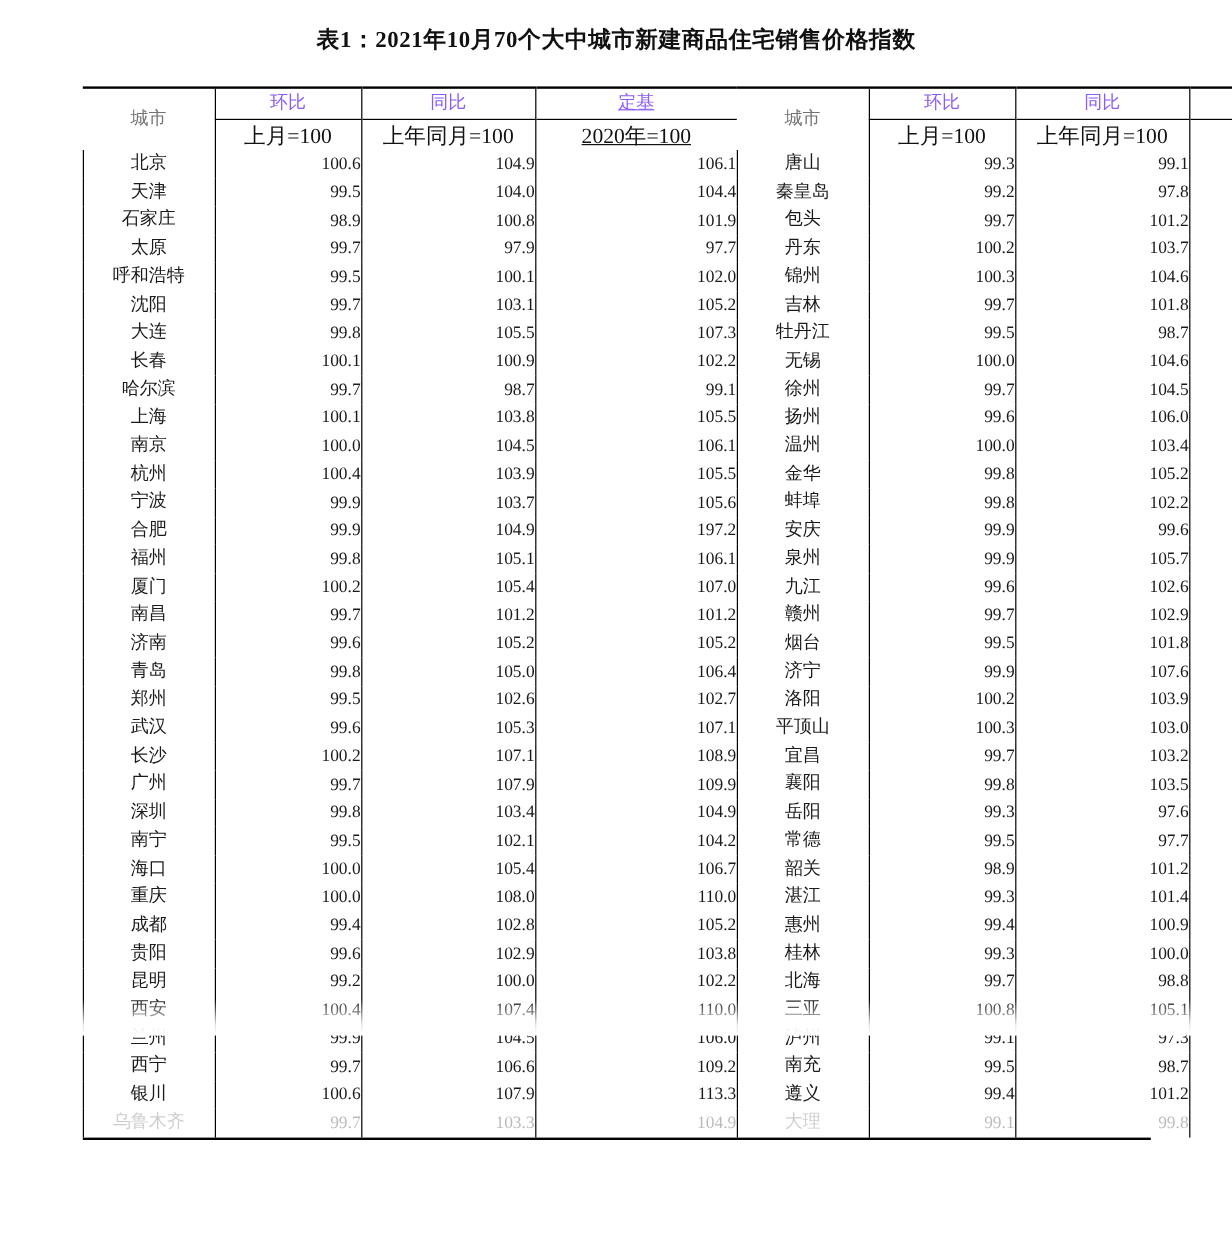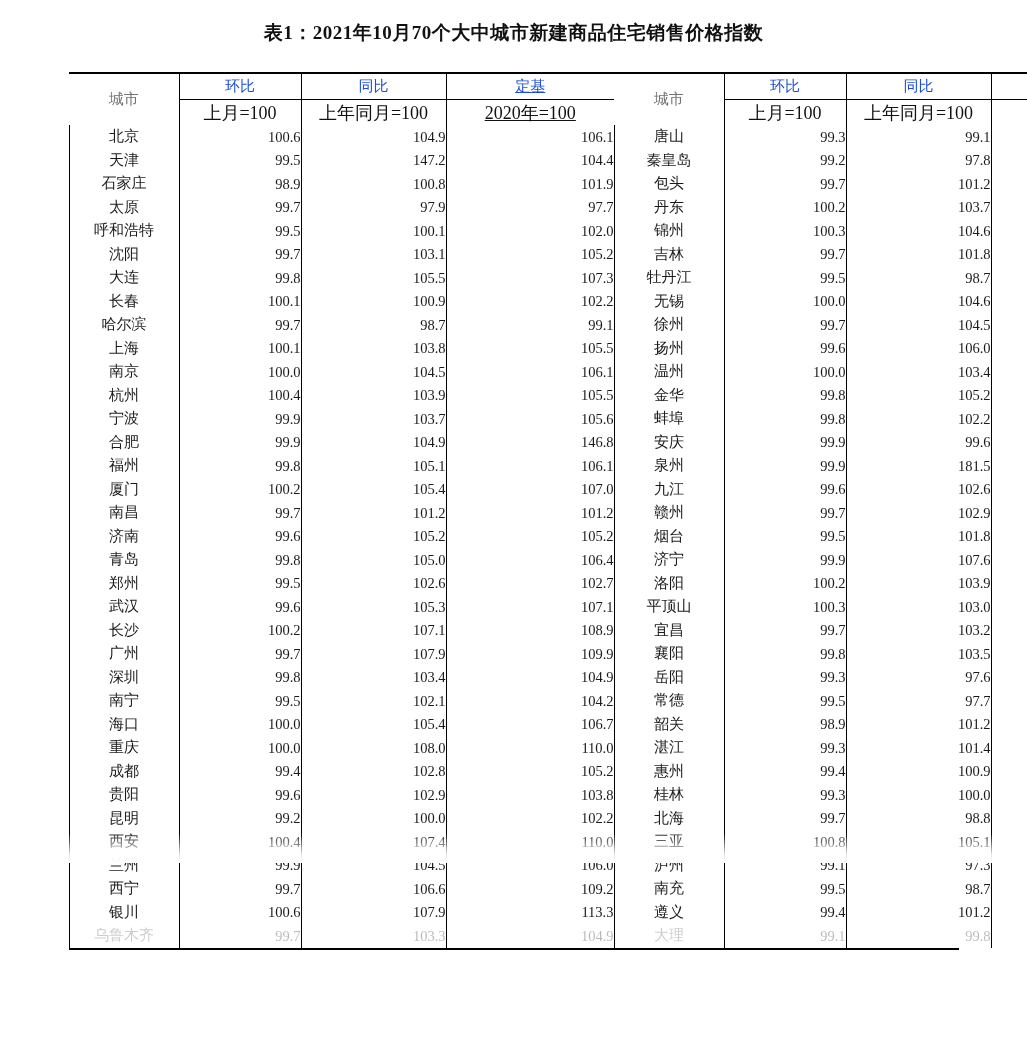--- a/index.html
+++ b/index.html
@@ -71,21 +71,21 @@
   }
 
   
   .hd {
     text-align: center;
     font-weight: normal;
     font-size: 15px;
     height: 25px;
     border-left: 1px solid #000;
     border-right: 1px solid #000;
-    color: #1d4ed8;
+    color: #8b5cf6;
   }
   .hd-sub {
     text-align: center;
     font-weight: normal;
     font-size: 18px;
     height: 25px;
     border-left: 1px solid #000;
     border-right: 1px solid #000;
     border-top: 1px solid #000;
     color: #111;
@@ -202,21 +202,21 @@
             <td class="num openleft">104.9</td>
             <td class="num openleft openright">106.1</td>
             <td class="city n2 nobl">唐山</td>
             <td class="num">99.3</td>
             <td class="num openleft">99.1</td>
             <td class="num openleft openright">102.3</td>
           </tr>
           <tr>
             <td class="city n2 nobl">天津</td>
             <td class="num">99.5</td>
-            <td class="num openleft">147.2</td>
+            <td class="num openleft">104.0</td>
             <td class="num openleft openright">104.4</td>
             <td class="city n3 nobl">秦皇岛</td>
             <td class="num">99.2</td>
             <td class="num openleft">97.8</td>
             <td class="num openleft openright">99.0</td>
           </tr>
           <tr>
             <td class="city n3 nobl">石家庄</td>
             <td class="num">98.9</td>
             <td class="num openleft">100.8</td>
@@ -323,34 +323,34 @@
             <td class="num openleft openright">105.6</td>
             <td class="city n2 nobl">蚌埠</td>
             <td class="num">99.8</td>
             <td class="num openleft">102.2</td>
             <td class="num openleft openright">104.1</td>
           </tr>
           <tr>
             <td class="city n2 nobl">合肥</td>
             <td class="num">99.9</td>
             <td class="num openleft">104.9</td>
-            <td class="num openleft openright">146.8</td>
+            <td class="num openleft openright">197.2</td>
             <td class="city n2 nobl">安庆</td>
             <td class="num">99.9</td>
             <td class="num openleft">99.6</td>
             <td class="num openleft openright">99.0</td>
           </tr>
           <tr>
             <td class="city n2 nobl">福州</td>
             <td class="num">99.8</td>
             <td class="num openleft">105.1</td>
             <td class="num openleft openright">106.1</td>
             <td class="city n2 nobl">泉州</td>
             <td class="num">99.9</td>
-            <td class="num openleft">181.5</td>
+            <td class="num openleft">105.7</td>
             <td class="num openleft openright">107.9</td>
           </tr>
           <tr>
             <td class="city n2 nobl">厦门</td>
             <td class="num">100.2</td>
             <td class="num openleft">105.4</td>
             <td class="num openleft openright">107.0</td>
             <td class="city n2 nobl">九江</td>
             <td class="num">99.6</td>
             <td class="num openleft">102.6</td>

